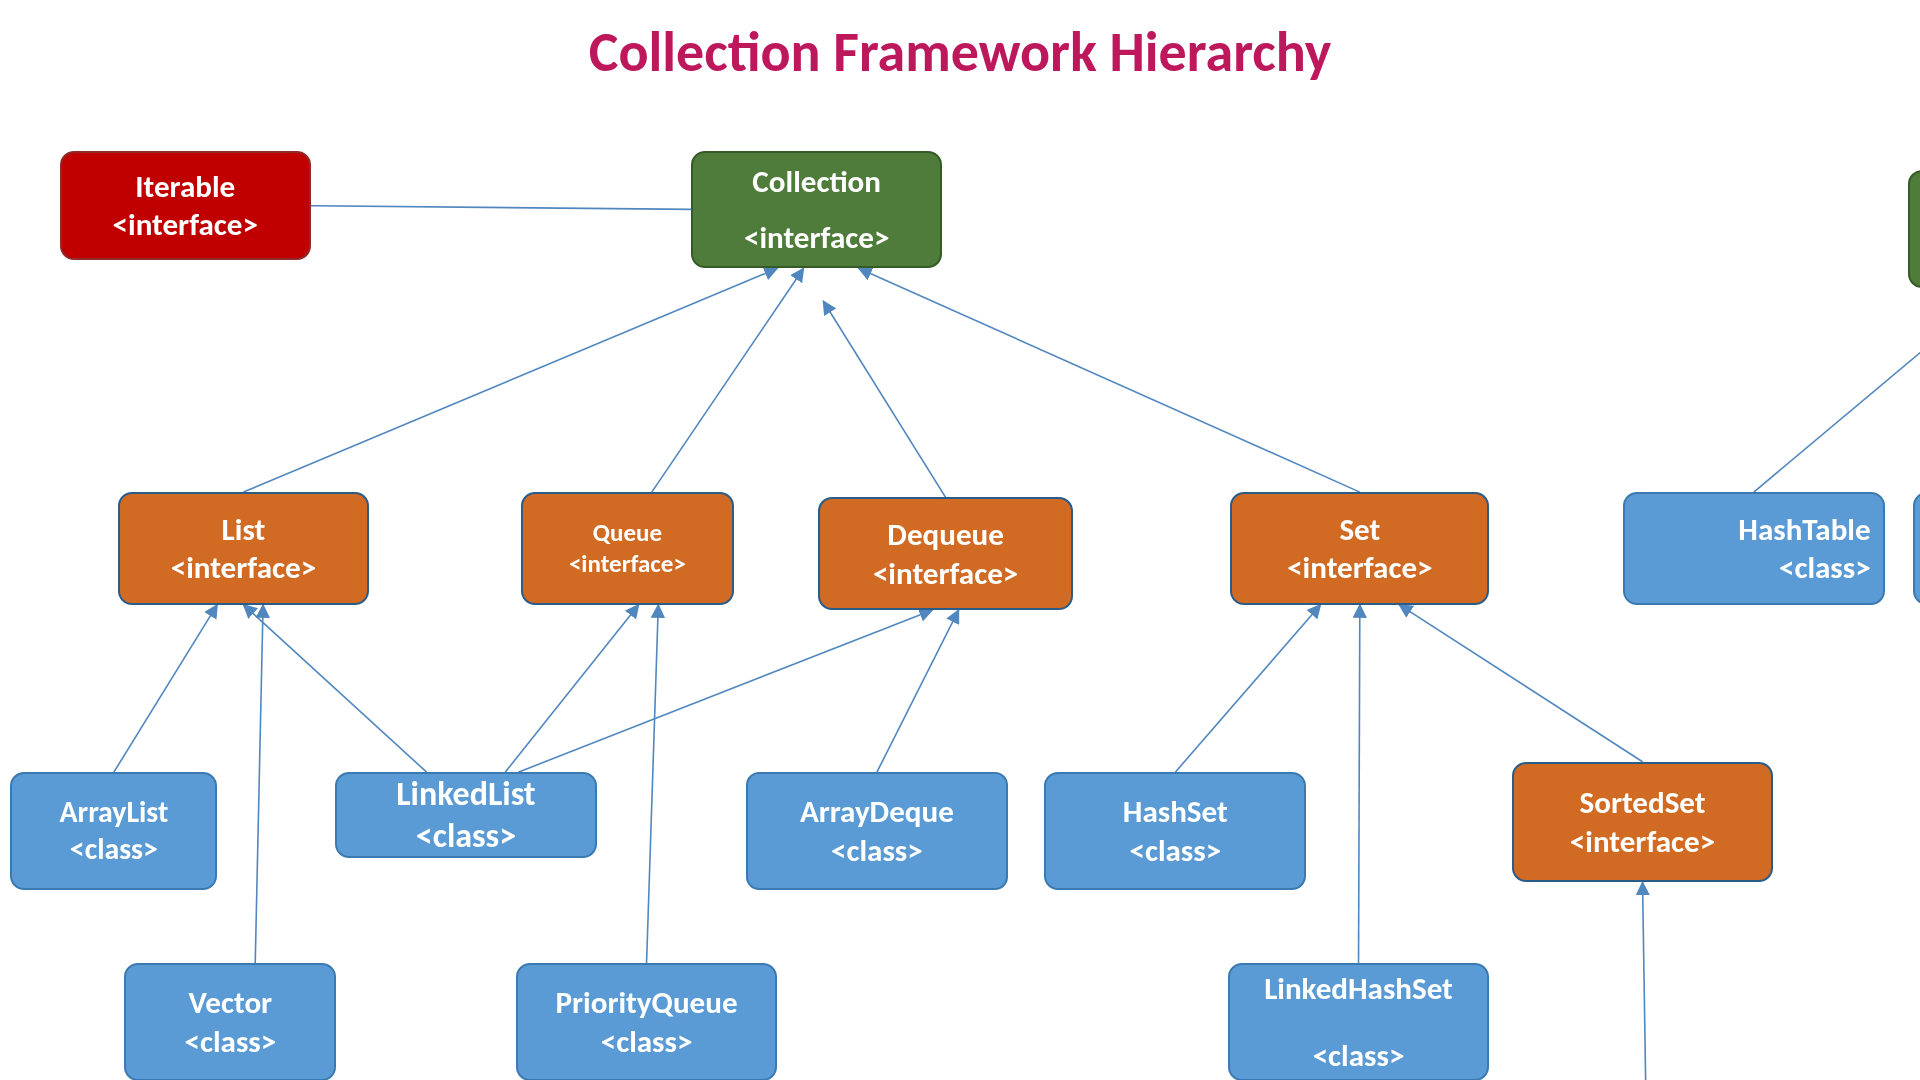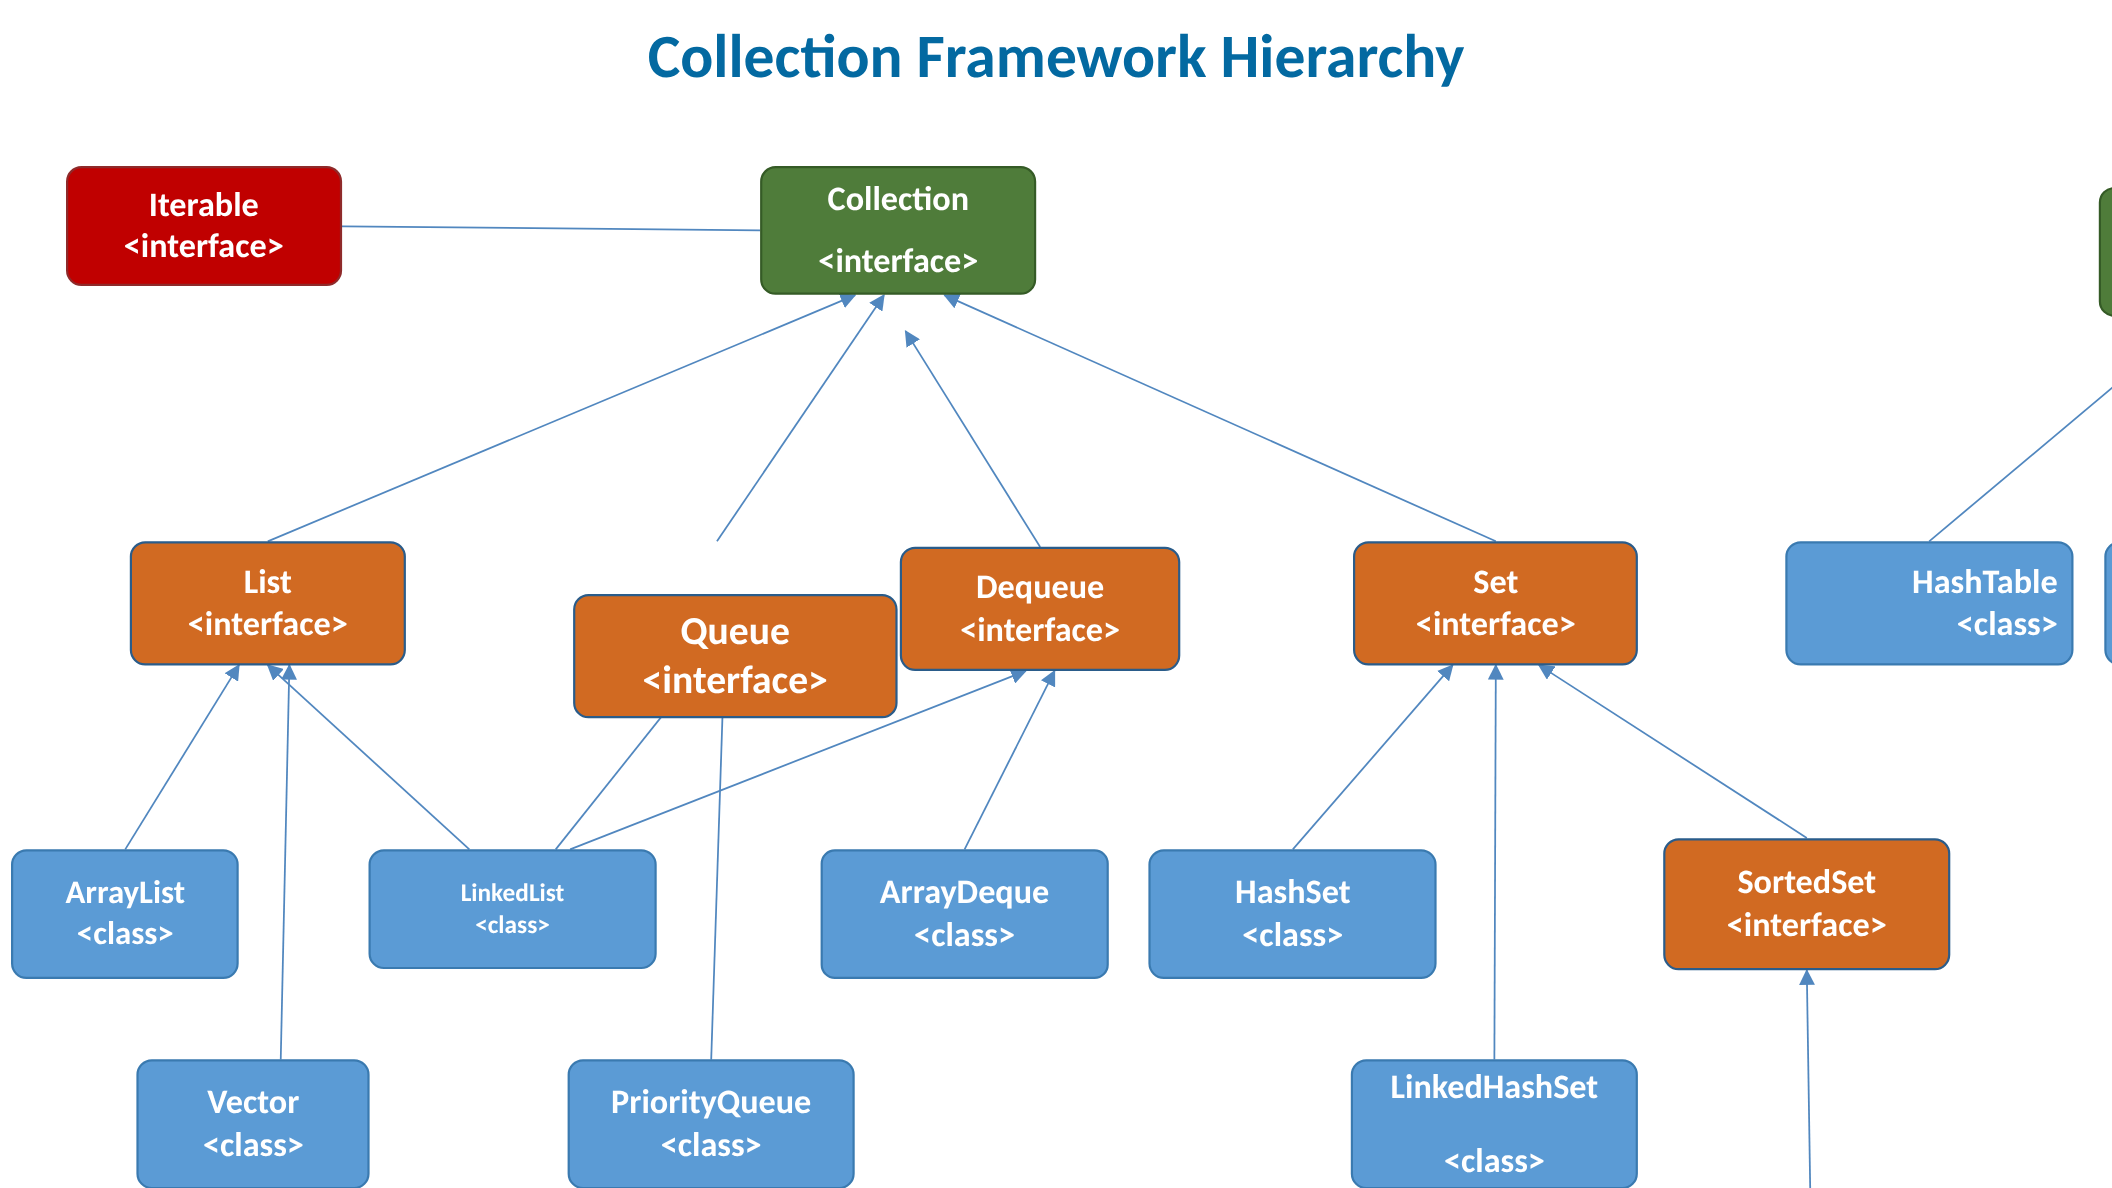--- a/index.html
+++ b/index.html
@@ -14,21 +14,21 @@
   .canvas {
     position: relative;
     width: 1920px;
     height: 1080px;
   }
   .title {
     position: absolute;
     width: 100%;
     text-align: center;
     font-weight: 800;
-    color: #0369a1;
+    color: #be185d;
   }
   .node {
     position: absolute;
     border-radius: 14px;
     color: #fff;
     text-align: center;
     display: flex;
     flex-direction: column;
     justify-content: center;
     font-weight: 700;
@@ -90,42 +90,42 @@
     </div>
     <div class="node green" style="left: 691.043px; top: 150.511px; width: 251.288px; height: 117.791px; font-size: 31.0838px;">
       <span class="name">Collection</span>
       <span class="stereo">&lt;interface&gt;</span>
     </div>
     <div class="node green" style="left: 1908.22px; top: 170.143px; width: 251.288px; height: 117.791px; font-size: 31.0838px;"></div>
     <div class="node orange" style="left: 117.791px; top: 492.106px; width: 251.288px; height: 112.556px; font-size: 31.0838px;">
       <span class="name">List</span>
       <span class="stereo">&lt;interface&gt;</span>
     </div>
-    <div class="node orange" style="left: 520.9px; top: 492.106px; width: 295px; height: 112.556px; font-size: 36px; margin-top: 48px;">
+    <div class="node orange" style="left: 520.9px; top: 492.106px; width: 213px; height: 112.556px; font-size: 25px;">
       <span class="name">Queue</span>
       <span class="stereo">&lt;interface&gt;</span>
     </div>
     <div class="node orange" style="left: 817.996px; top: 497.342px; width: 255.215px; height: 112.556px; font-size: 31.0838px;">
       <span class="name">Dequeue</span>
       <span class="stereo">&lt;interface&gt;</span>
     </div>
     <div class="node orange" style="left: 1230.27px; top: 492.106px; width: 259.141px; height: 112.556px; font-size: 31.0838px;">
       <span class="name">Set</span>
       <span class="stereo">&lt;interface&gt;</span>
     </div>
     <div class="node blue" style="left: 1622.9px; top: 492.106px; width: 261.759px; height: 112.556px; font-size: 31.0838px; align-items: flex-end;">
       <span class="name">HashTable</span>
       <span class="stereo">&lt;class&gt;</span>
     </div>
     <div class="node blue" style="left: 1913.46px; top: 492.106px; width: 261.759px; height: 112.556px; font-size: 31.0838px;"></div>
     <div class="node blue" style="left: 10.4703px; top: 772.188px; width: 206.789px; height: 117.791px; font-size: 29.8405px;">
       <span class="name">ArrayList</span>
       <span class="stereo">&lt;class&gt;</span>
     </div>
-    <div class="node blue" style="left: 335.051px; top: 772.188px; width: 261.759px; height: 109px; font-size: 23px;">
+    <div class="node blue" style="left: 335.051px; top: 772.188px; width: 261.759px; height: 86px; font-size: 34px;">
       <span class="name">LinkedList</span>
       <span class="stereo">&lt;class&gt;</span>
     </div>
     <div class="node blue" style="left: 746.012px; top: 772.188px; width: 261.759px; height: 117.791px; font-size: 31.0838px; border-radius: 13px;">
       <span class="name">ArrayDeque</span>
       <span class="stereo">&lt;class&gt;</span>
     </div>
     <div class="node blue" style="left: 1044.42px; top: 772.188px; width: 261.759px; height: 117.791px; font-size: 31.0838px;">
       <span class="name">HashSet</span>
       <span class="stereo">&lt;class&gt;</span>

